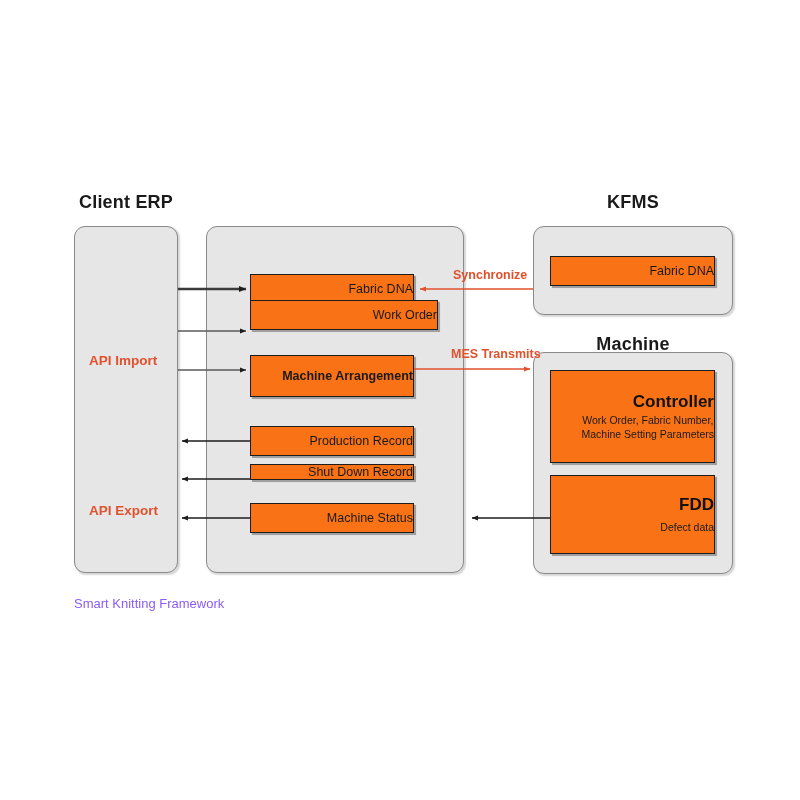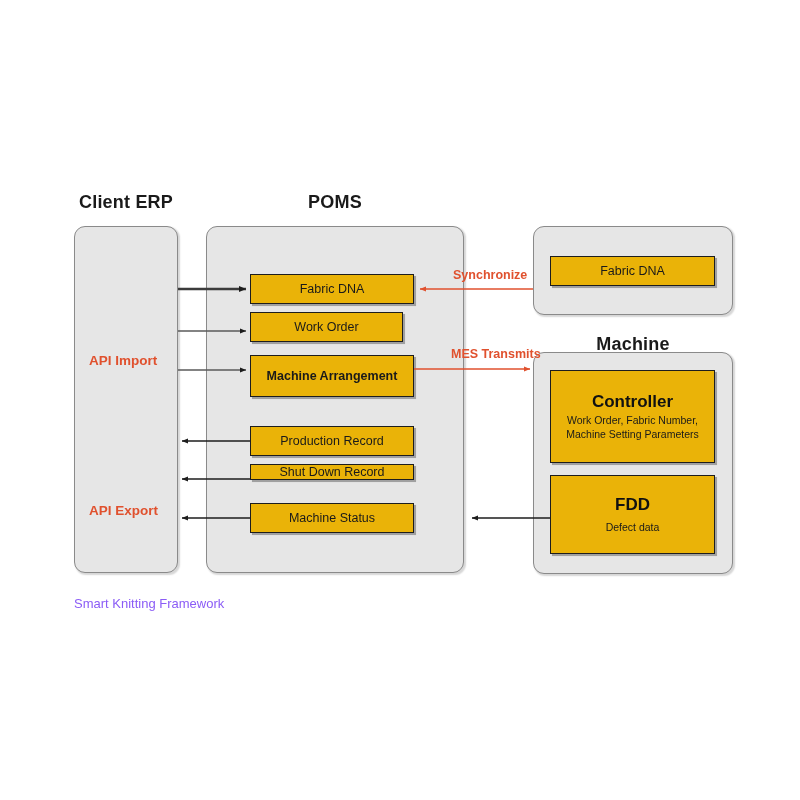--- a/index.html
+++ b/index.html
@@ -36,26 +36,26 @@
     background: #e6e6e6;
     border: 1.4px solid #8a8a8a;
     border-radius: 11px;
     box-sizing: border-box;
     box-shadow: 1.5px 1.5px 1.5px rgba(0,0,0,0.16);
   }
 
   
   .node {
     position: absolute;
-    background: #eab308;
+    background: #f97316;
     border: 1.6px solid #1d1d1d;
     box-sizing: border-box;
     display: flex;
     flex-direction: column;
-    align-items: center;
+    align-items: flex-end;
     justify-content: center;
     box-shadow: 1.6px 1.6px 0.6px rgba(0,0,0,0.30);
   }
   .node-label {
     font-size: 12.5px;
     color: #1a1a1a;
     line-height: 1.2;
     text-align: center;
     white-space: nowrap;
   }
@@ -108,38 +108,38 @@
     color: #8b5cf6;
     white-space: nowrap;
   }
 </style>
 </head>
 <body>
 
 <div id="canvas">
 
   <div class="col-title" style="left:74px; top:192px; width:104px;">Client ERP</div>
-  <div class="col-title" style="left:206px; top:192px; width:258px;">POMS</div>
+  <div class="col-title" style="left:533px; top:192px; width:200px;">KFMS</div>
   <div class="col-title" style="left:533px; top:334px; width:200px;">Machine</div>
 
   <div class="container-box" style="left:74px; top:226px; width:104px; height:347px;"></div>
 
   <div class="container-box" style="left:206px; top:226px; width:258px; height:347px;"></div>
 
   <div class="container-box" style="left:533px; top:226px; width:200px; height:89px;"></div>
 
   <div class="container-box" style="left:533px; top:352px; width:200px; height:222px;"></div>
 
   <div class="side-label" style="left:89px; top:321px;">API Import</div>
   <div class="side-label" style="left:89px; top:471px;">API Export</div>
 
   <div class="node" style="left:250px; top:274px; width:164px; height:30px;">
     <span class="node-label">Fabric DNA</span>
   </div>
-  <div class="node" style="left:250px; top:312px; width:153px; height:30px;">
+  <div class="node" style="left:250px; top:300px; width:188px; height:30px;">
     <span class="node-label">Work Order</span>
   </div>
   <div class="node" style="left:250px; top:355px; width:164px; height:42px;font-weight:bold;">
     <span class="node-label">Machine Arrangement</span>
   </div>
 
   <div class="node" style="left:250px; top:426px; width:164px; height:30px;">
     <span class="node-label">Production Record</span>
   </div>
   <div class="node" style="left:250px; top:464px; width:164px; height:16px;">

